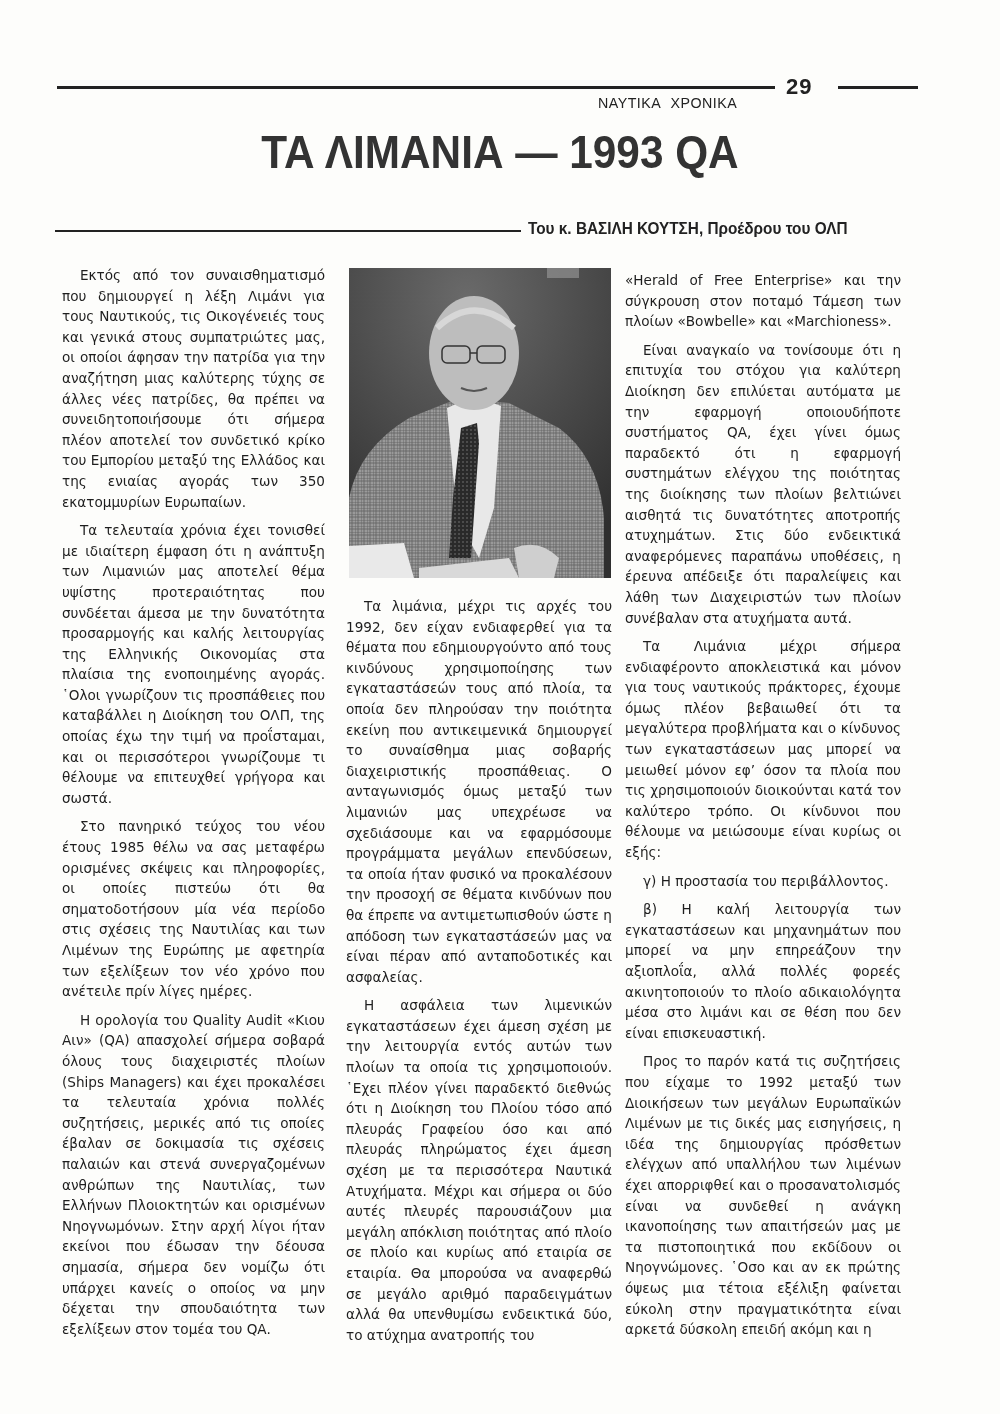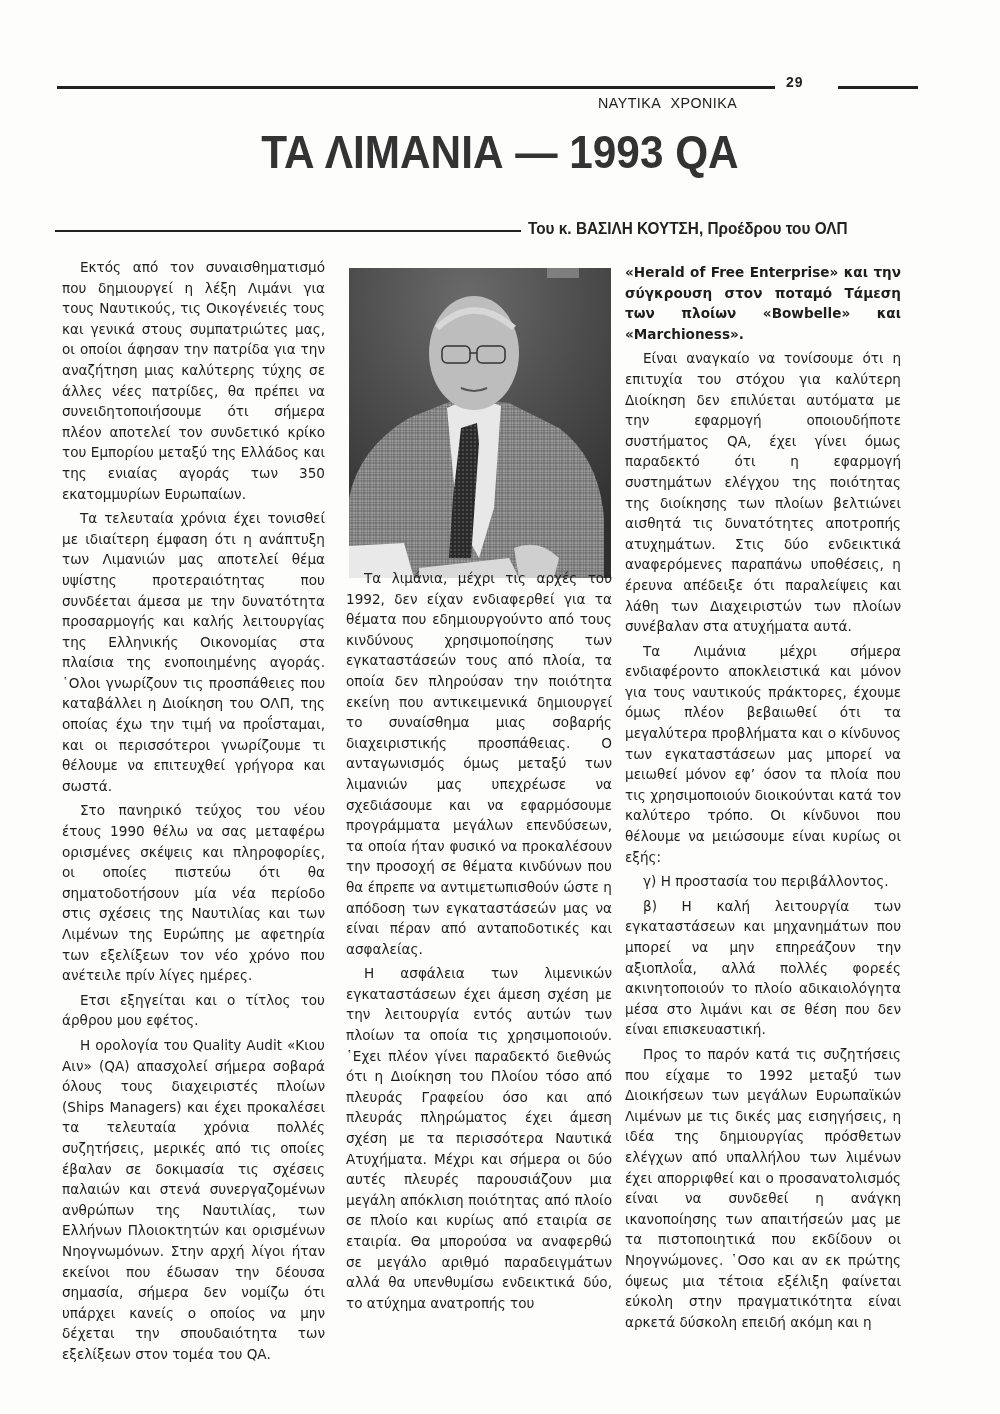--- a/index.html
+++ b/index.html
@@ -10,21 +10,21 @@
     overflow: hidden;
     font-family: "DejaVu Sans", sans-serif;
     color: #1e1e1e;
   }
   .rule { position: absolute; background: #222; }
   #rule-top-left { left: 57px; top: 86px; width: 718px; height: 3px; }
   #rule-top-right { left: 838px; top: 86px; width: 80px; height: 3px; }
   #page-number {
     position: absolute; left: 786px; top: 74px;
     font-family: "Liberation Sans", sans-serif; font-weight: bold;
-    font-size: 14px; letter-spacing: 1px; color: #222;
+    font-size: 22px; letter-spacing: 1px; color: #222;
   }
   #running-head {
     position: absolute; left: 598px; top: 94px;
     font-family: "Liberation Sans", sans-serif;
     font-size: 15px; letter-spacing: 0.5px; color: #222;
     transform: scaleX(0.95); transform-origin: left;
     word-spacing: 6px;
   }
   #title {
     position: absolute; left: 0; width: 1000px; top: 125px;
@@ -42,25 +42,25 @@
     transform: scaleX(0.93); transform-origin: left;
     white-space: nowrap;
   }
   .col {
     position: absolute;
     font-size: 13.6px;
     line-height: 20.6px;
     text-align: justify;
     color: #1e1e1e;
   }
-  .col p { margin: 0 0 4px 0; text-indent: 18px; hyphens: manual; }
-  .col p.noindent { text-indent: 0; font-weight: bold; }
+  .col p { margin: 8px 0 4px 0; text-indent: 18px; hyphens: manual; }
+  .col p.noindent { text-indent: 0; }
   .col p.item { text-indent: 18px; }
   #col-1 { left: 62px; top: 257px; width: 263px; }
-  #col-2 { left: 346px; top: 568px; width: 266px; }
+  #col-2 { left: 346px; top: 588px; width: 266px; }
   #col-3 { left: 625px; top: 262px; width: 276px; }
 
   #photo {
     position: absolute; left: 349px; top: 268px; width: 262px; height: 310px;
     background: #4a4a4a; overflow: hidden;
   }
   #photo svg { display: block; }
 </style>
 </head>
 <body>
@@ -71,22 +71,21 @@
 <div class="rule" id="rule-top-right"></div>
 
 <h1 id="title" style="margin:0;">ΤΑ ΛΙΜΑΝΙΑ — 1993 QA</h1>
 
 <div class="rule" id="rule-byline"></div>
 <div id="byline">Του κ. ΒΑΣΙΛΗ ΚΟΥΤΣΗ, Προέδρου του ΟΛΠ</div>
 
 <div class="col" id="col-1">
   <p>Εκτός από τον συναισθηματισμό που δημιουργεί η λέξη Λιμάνι για τους Ναυτικούς, τις Οικογένειές τους και γενικά στους συμπατριώτες μας, οι οποίοι άφησαν την πατρίδα για την αναζήτηση μιας καλύτερης τύχης σε άλλες νέες πατρίδες, θα πρέπει να συνειδητοποιήσουμε ότι σήμερα πλέον αποτελεί τον συνδετικό κρίκο του Εμπορίου μεταξύ της Ελλάδος και της ενιαίας αγοράς των 350 εκατομμυρίων Ευρωπαίων.</p>
   <p>Τα τελευταία χρόνια έχει τονισθεί με ιδιαίτερη έμφαση ότι η ανάπτυξη των Λιμανιών μας αποτελεί θέμα υψίστης προτεραιότητας που συνδέεται άμεσα με την δυνατότητα προσαρμογής και καλής λειτουργίας της Ελληνικής Οικονομίας στα πλαίσια της ενοποιημένης αγοράς. ῾Ολοι γνωρίζουν τις προσπάθειες που καταβάλλει η Διοίκηση του ΟΛΠ, της οποίας έχω την τιμή να προΐσταμαι, και οι περισσότεροι γνωρίζουμε τι θέλουμε να επιτευχθεί γρήγορα και σωστά.</p>
-  <p>Στο πανηρικό τεύχος του νέου έτους 1990 θέλω να σας μεταφέρω ορισμένες σκέψεις και πληροφορίες, οι οποίες πιστεύω ότι θα σηματοδοτήσουν μία νέα περίοδο στις σχέσεις της Ναυτιλίας και των Λιμένων της Ευρώπης με αφετηρία των εξελίξεων τον νέο χρόνο που ανέτειλε πρίν λίγες ημέρες.</p>
-  <p>Ετσι εξηγείται και ο τίτλος του άρθρου μου εφέτος.</p>
+  <p>Στο πανηρικό τεύχος του νέου έτους 1985 θέλω να σας μεταφέρω ορισμένες σκέψεις και πληροφορίες, οι οποίες πιστεύω ότι θα σηματοδοτήσουν μία νέα περίοδο στις σχέσεις της Ναυτιλίας και των Λιμένων της Ευρώπης με αφετηρία των εξελίξεων τον νέο χρόνο που ανέτειλε πρίν λίγες ημέρες.</p>
   <p>Η ορολογία του Quality Audit «Κιου Αιν» (QA) απασχολεί σήμερα σοβαρά όλους τους διαχειριστές πλοίων (Ships Managers) και έχει προκαλέσει τα τελευταία χρόνια πολλές συζητήσεις, μερικές από τις οποίες έβαλαν σε δοκιμασία τις σχέσεις παλαιών και στενά συνεργαζομένων ανθρώπων της Ναυτιλίας, των Ελλήνων Πλοιοκτητών και ορισμένων Νηογνωμόνων. Στην αρχή λίγοι ήταν εκείνοι που έδωσαν την δέουσα σημασία, σήμερα δεν νομίζω ότι υπάρχει κανείς ο οποίος να μην δέχεται την σπουδαιότητα των εξελίξεων στον τομέα του QA.</p>
 </div>
 
 <div id="photo">
   <svg width="262" height="310" viewBox="0 0 262 310">
     <defs>
       <pattern id="check" width="6" height="6" patternUnits="userSpaceOnUse">
         <rect width="6" height="6" fill="#9a9a9a"></rect>
         <path d="M0 0H6M0 3H6M0 0V6M3 0V6" stroke="#5e5e5e" stroke-width="0.8"></path>
       </pattern>

